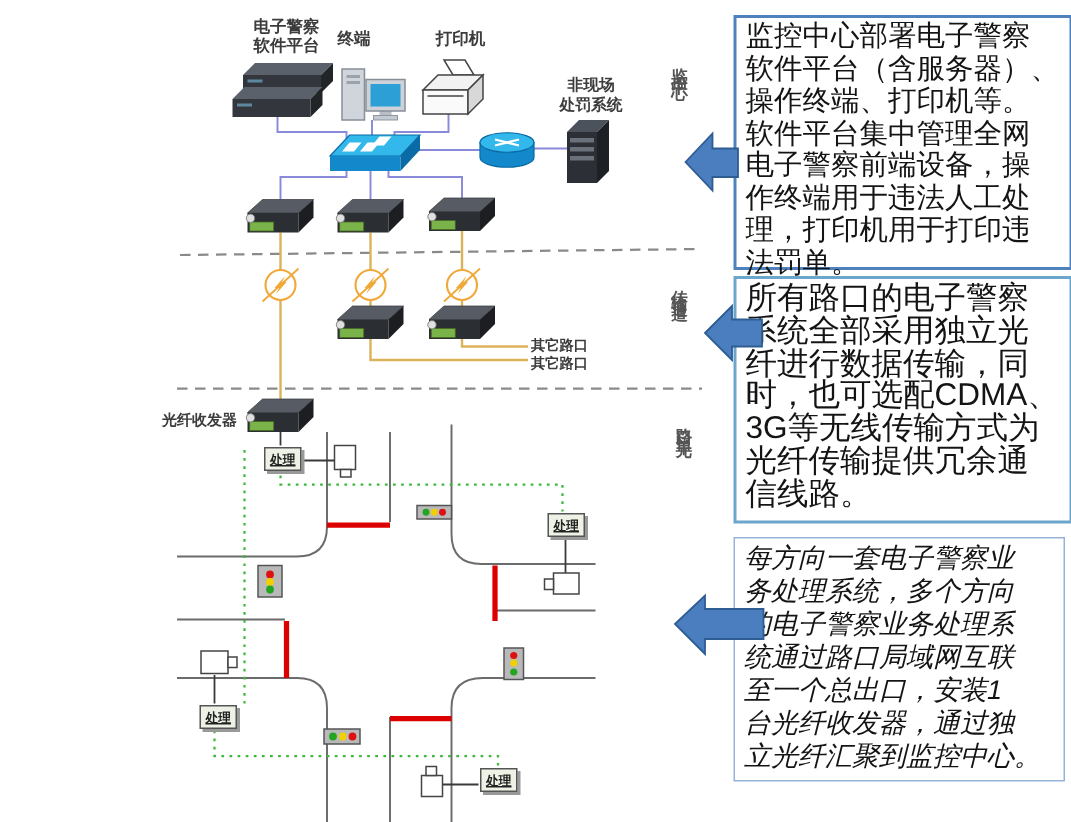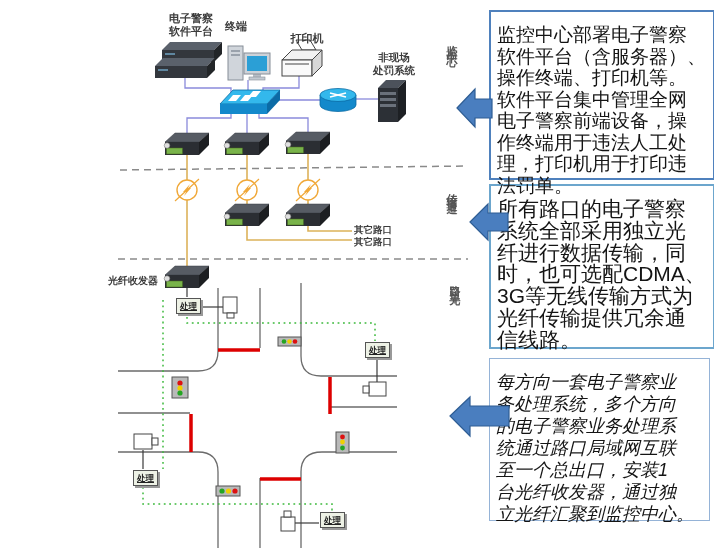--- a/index.html
+++ b/index.html
@@ -9,30 +9,30 @@
   #arrow-svg{position:absolute;left:0;top:0;z-index:4;pointer-events:none;}
   .dlabel{position:absolute;z-index:2;font-size:11px;font-weight:bold;color:#3c3c3c;
           text-align:center;white-space:pre-line;line-height:13px;}
   .slabel{position:absolute;z-index:2;font-size:9.5px;font-weight:600;color:#3c3c3c;white-space:nowrap;}
   .vlabel{position:absolute;z-index:2;writing-mode:vertical-lr;text-orientation:upright;
           font-size:11px;font-weight:600;color:#555;letter-spacing:3.5px;white-space:nowrap;}
   .pbox{position:absolute;z-index:2;font-size:8.5px;font-weight:bold;color:#222;
         background:#eef2e6;border:1px solid #555;box-shadow:2px 2px 0 #999;
         padding:1px 3px;line-height:12px;white-space:nowrap;text-decoration:underline;}
   .note{position:absolute;z-index:2;background:transparent;}
-  .note-text{white-space:pre-line;color:#141414;padding:12px 6px;}
+  .note-text{white-space:pre-line;color:#141414;padding:2px 6px;}
   #note-1{left:489px;top:10px;width:222px;height:166px;border:2px solid #4f81bd;z-index:3;}
   #note-1 .note-text{font-size:19px;line-height:21.5px;}
   #note-2{left:489px;top:184px;width:222px;height:161px;border:2.5px solid #6ca6cd;}
   #note-2 .note-text{font-size:21px;line-height:21.8px;}
   #note-3{left:489px;top:358px;width:219px;height:161px;border:1.5px solid #95b3d7;}
   #note-3 .note-text{font-size:18px;line-height:22px;font-style:italic;}
   #label-platform{left:156px;top:12px;width:70px;}
   #label-terminal{left:214px;top:20px;width:44px;}
-  #label-printer{left:280px;top:32px;width:54px;}
+  #label-printer{left:280px;top:20px;width:54px;}
   #label-offsite{left:364px;top:51px;width:60px;font-size:10.5px;}
   #label-fiber{left:101px;top:274px;width:64px;font-size:10px;}
   #label-other1{left:354px;top:224px;}
   #label-other2{left:354px;top:236px;}
   #vlabel-top{left:444px;top:36px;}
   #vlabel-mid{left:444px;top:184px;}
   #vlabel-bot{left:447px;top:276px;}
   #pbox-1{left:176px;top:298px;}
   #pbox-2{left:133px;top:470px;}
   #pbox-3{left:365px;top:342px;}

